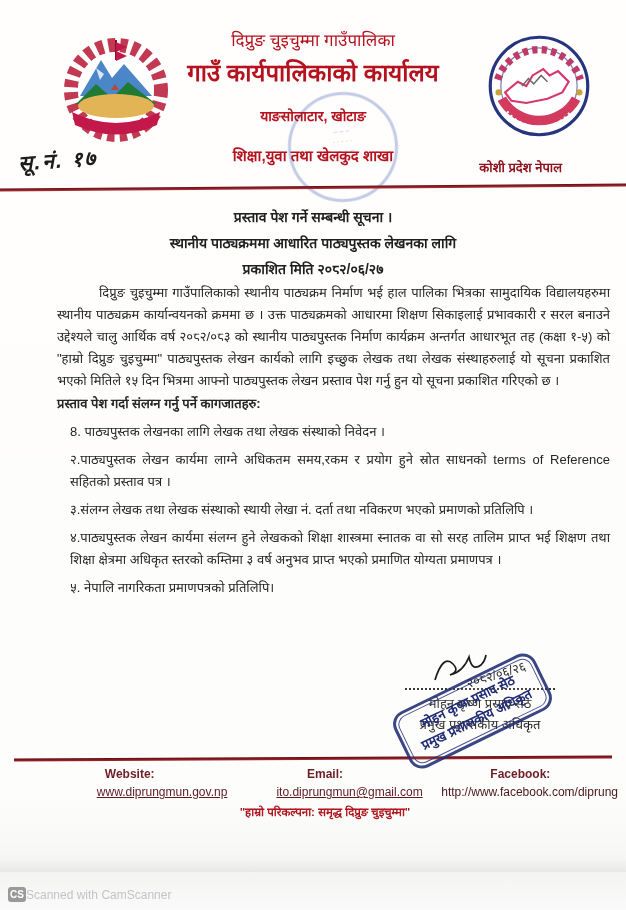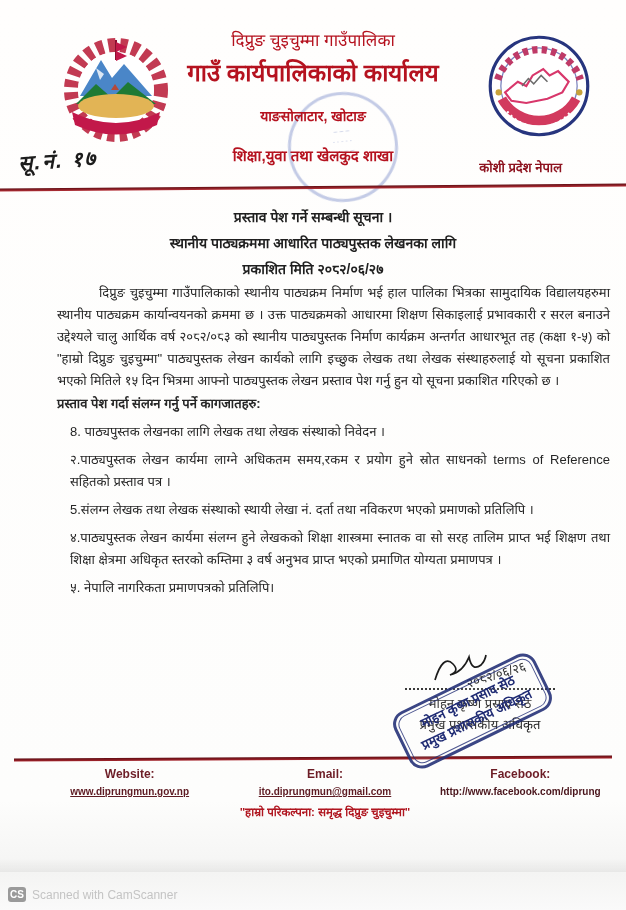--- a/index.html
+++ b/index.html
@@ -75,25 +75,25 @@
   }
   
   .rule-bottom{
     position:absolute;left:14px;right:14px;top:757px;height:3px;z-index:2;
     background:linear-gradient(180deg,#5f0d13,#a8262e);
     transform:rotate(-0.3deg);
   }
   .footer{position:absolute;top:765px;left:0;right:8px;display:flex;z-index:2;margin-left:32px;}
   .f-col{flex:1;text-align:center;}
   .f-label{font-size:12px;font-weight:bold;color:#6d1d26;line-height:18px;}
-  .f-value{font-size:10px;font-weight:bold;color:#5d1a22;text-decoration:underline;line-height:18px;}
+  .f-value{font-size:12px;font-weight:normal;color:#5d1a22;text-decoration:underline;line-height:18px;text-align:right;}
   .f-value.nolink{text-decoration:none;color:#4a151c;}
   .f-tagline{font-size:11.5px;font-weight:bold;color:#b01620;margin-top:3px;}
   
-  .scanbar{position:absolute;left:8px;bottom:8px;display:flex;align-items:center;gap:6px;z-index:2;}
+  .scanbar{position:absolute;left:8px;bottom:8px;display:flex;align-items:center;z-index:2;}
   .cs-badge{
     width:18px;height:15px;background:#9a9a9a;border-radius:3px;color:#fff;
     font-size:10px;font-weight:bold;display:flex;align-items:center;justify-content:center;
   }
   .cs-text{font-size:12px;color:#c4c4c4;}
   .scan-shadow{position:absolute;left:0;right:0;top:858px;height:14px;
     background:linear-gradient(180deg,rgba(0,0,0,0.00),rgba(0,0,0,0.05));z-index:1;}
 </style>
 </head>
 <body>
@@ -153,21 +153,21 @@
     <div>स्थानीय पाठ्यक्रममा आधारित पाठ्यपुस्तक लेखनका लागि</div>
     <div>प्रकाशित मिति २०८२/०६/२७</div>
   </div>
 
   <div class="content">
     <p>दिप्रुङ चुइचुम्मा गाउँपालिकाको स्थानीय पाठ्यक्रम निर्माण भई हाल पालिका भित्रका सामुदायिक विद्यालयहरुमा स्थानीय पाठ्यक्रम कार्यान्वयनको क्रममा छ । उक्त पाठ्यक्रमको आधारमा शिक्षण सिकाइलाई  प्रभावकारी र सरल बनाउने उद्देश्यले चालु आर्थिक वर्ष २०८२/०८३ को स्थानीय पाठ्यपुस्तक निर्माण कार्यक्रम अन्तर्गत आधारभूत तह (कक्षा १-५) को "हाम्रो दिप्रुङ चुइचुम्मा" पाठ्यपुस्तक लेखन कार्यको लागि इच्छुक लेखक तथा लेखक संस्थाहरुलाई यो सूचना प्रकाशित भएको मितिले १५ दिन भित्रमा आफ्नो पाठ्यपुस्तक लेखन प्रस्ताव पेश गर्नु हुन यो सूचना प्रकाशित गरिएको छ ।</p>
     <div class="docs-head">प्रस्ताव पेश गर्दा संलग्न गर्नु पर्ने कागजातहरु:</div>
     <div class="doc-list">
       <div class="doc-item">8. पाठ्यपुस्तक लेखनका लागि लेखक तथा लेखक संस्थाको निवेदन ।</div>
       <div class="doc-item">२.पाठ्यपुस्तक लेखन कार्यमा लाग्ने अधिकतम समय,रकम र प्रयोग हुने स्रोत साधनको terms of Reference सहितको प्रस्ताव पत्र ।</div>
-      <div class="doc-item">5.संलग्न लेखक तथा लेखक संस्थाको स्थायी लेखा नं. दर्ता तथा नविकरण भएको प्रमाणको प्रतिलिपि ।</div>
+      <div class="doc-item">३.संलग्न लेखक तथा लेखक संस्थाको स्थायी लेखा नं. दर्ता तथा नविकरण भएको प्रमाणको प्रतिलिपि ।</div>
       <div class="doc-item">४.पाठ्यपुस्तक लेखन कार्यमा संलग्न हुने लेखकको शिक्षा शास्त्रमा स्नातक वा सो सरह तालिम प्राप्त भई शिक्षण तथा शिक्षा क्षेत्रमा अधिकृत स्तरको कम्तिमा ३ वर्ष अनुभव प्राप्त भएको प्रमाणित योग्यता प्रमाणपत्र ।</div>
       <div class="doc-item">५. नेपालि नागरिकता प्रमाणपत्रको प्रतिलिपि।</div>
     </div>
   </div>
 
   <div class="sig-block">
     <div class="sig-art">
       <svg width="200" height="48" viewBox="0 0 200 48">
         <path d="M55 34 q8 -26 18 -16 q7 7 -3 11 q13 -3 19 -18 q3 15 12 8 q4 -4 5 -10" stroke="#1c1c1c" stroke-width="1.7" fill="none"></path>
         <text x="88" y="42" transform="rotate(-17 88 42)" font-size="13" fill="#1c1c1c">२०८२/०६/२६</text>

